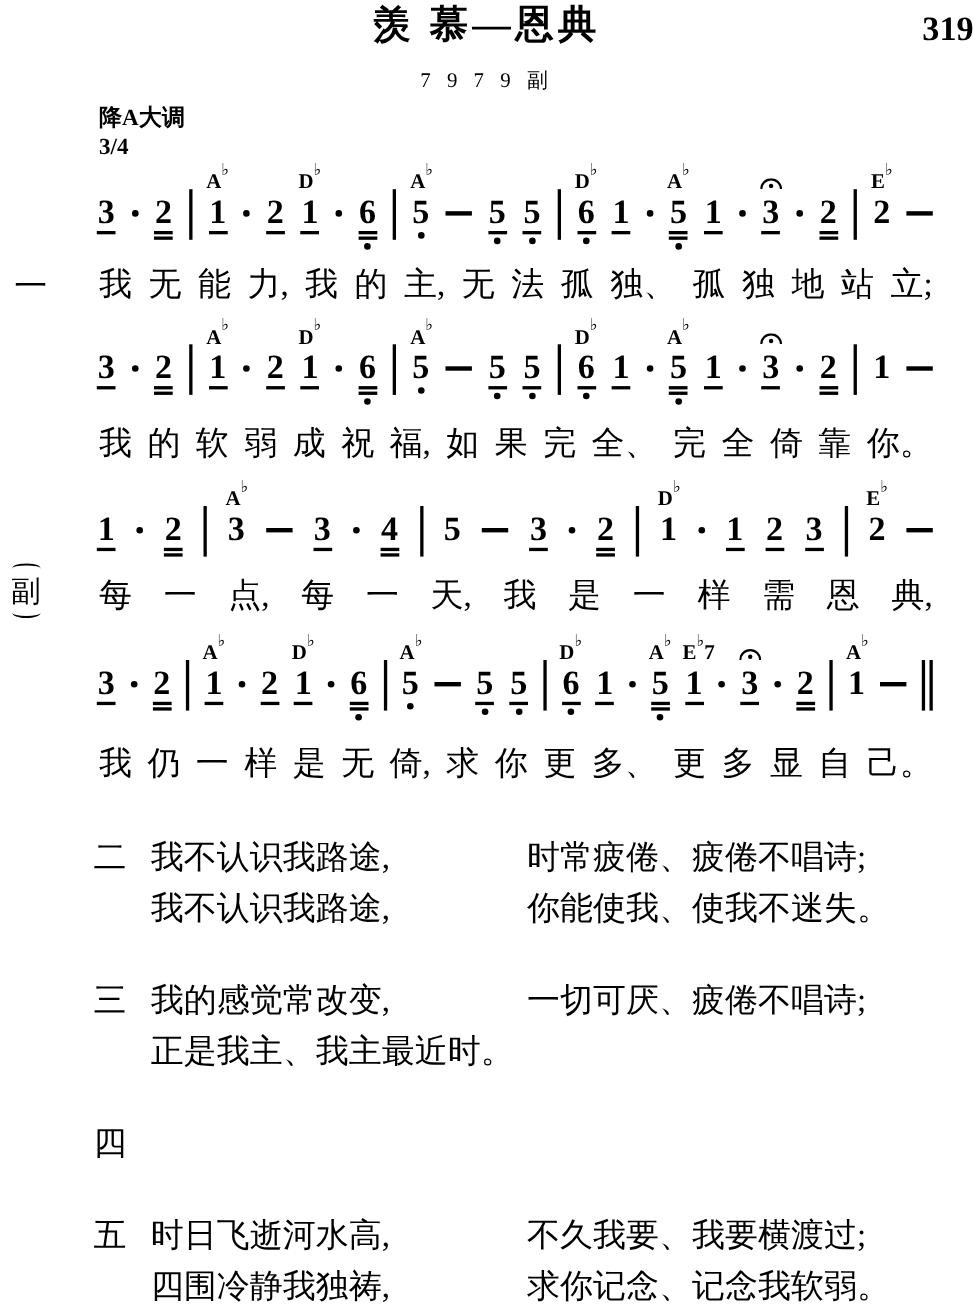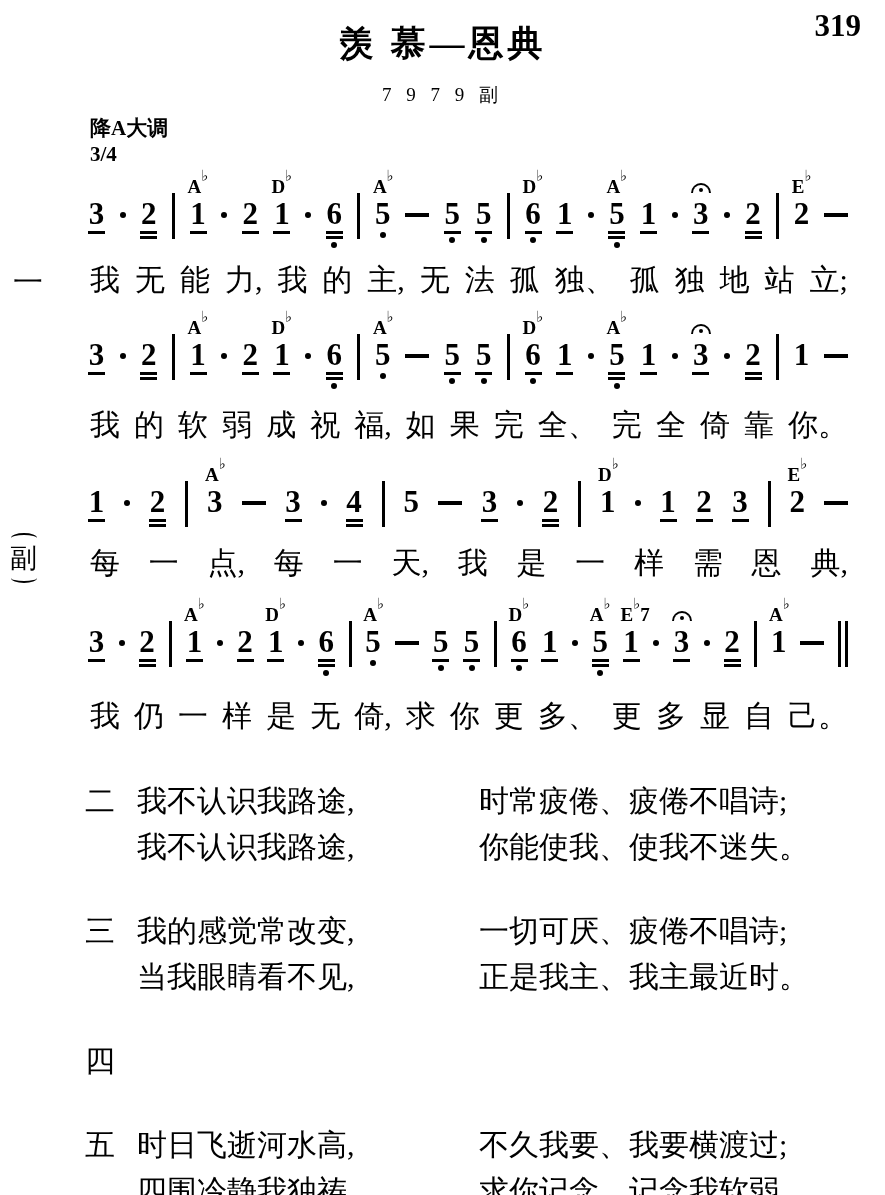--- a/index.html
+++ b/index.html
@@ -1,20 +1,20 @@
 <!DOCTYPE html>
 <html><head>
 <meta charset="utf-8">
 <style>
   html,body{margin:0;padding:0;background:#fff;}
   .page{position:relative;width:885px;height:1195px;background:#fff;color:#000;overflow:hidden;
         font-family:"Liberation Serif","DejaVu Serif",serif;}
   
-  .pageno{position:absolute;top:8px;right:24px;font-size:31px;font-weight:bold;}
-  .title{padding-top:23px;text-align:center;font-size:35px;font-weight:bold;letter-spacing:4px;line-height:42px;}
+  .pageno{position:absolute;top:8px;right:0;font-size:31px;font-weight:bold;}
+  .title{padding-top:2px;text-align:center;font-size:35px;font-weight:bold;letter-spacing:4px;line-height:42px;}
   .subtitle{margin-top:18px;text-align:center;font-size:19px;font-weight:normal;letter-spacing:5px;line-height:24px;}
   .keyrow{display:flex;justify-content:space-between;margin:8px 88px 0 90px;font-size:21px;font-weight:bold;line-height:26px;flex-direction:column;}
   
   .music{display:flex;justify-content:space-between;align-items:flex-start;
          margin-left:88px;width:760px;padding-top:30px;}
   .note{display:inline-flex;flex-direction:column;align-items:center;position:relative;}
   .dg{font-size:31px;font-weight:bold;line-height:30px;}
   .ul{display:block;width:17px;height:3px;background:#000;margin-top:2px;}
   .od{display:block;width:6px;height:6px;border-radius:50%;background:#000;margin-top:3px;}
   .chord{position:absolute;bottom:100%;margin-bottom:3px;left:-2px;font-size:19px;font-weight:bold;
@@ -506,21 +506,20 @@
         </div>
       </div>
       <div class="verse">
         <div class="vrow">
           <span class="vnum">三</span>
           <span class="vleft">我的感觉常改变,</span>
           <span class="vright">一切可厌、疲倦不唱诗;</span>
         </div>
         <div class="vrow">
           <span class="vnum"></span>
-          <span class="vleft">当我眼睛看不见,</span>
           <span class="vright">正是我主、我主最近时。</span>
         </div>
       </div>
       <div class="verse">
         <div class="vrow">
           <span class="vnum">四</span>
         </div>
       </div>
       <div class="verse">
         <div class="vrow">

